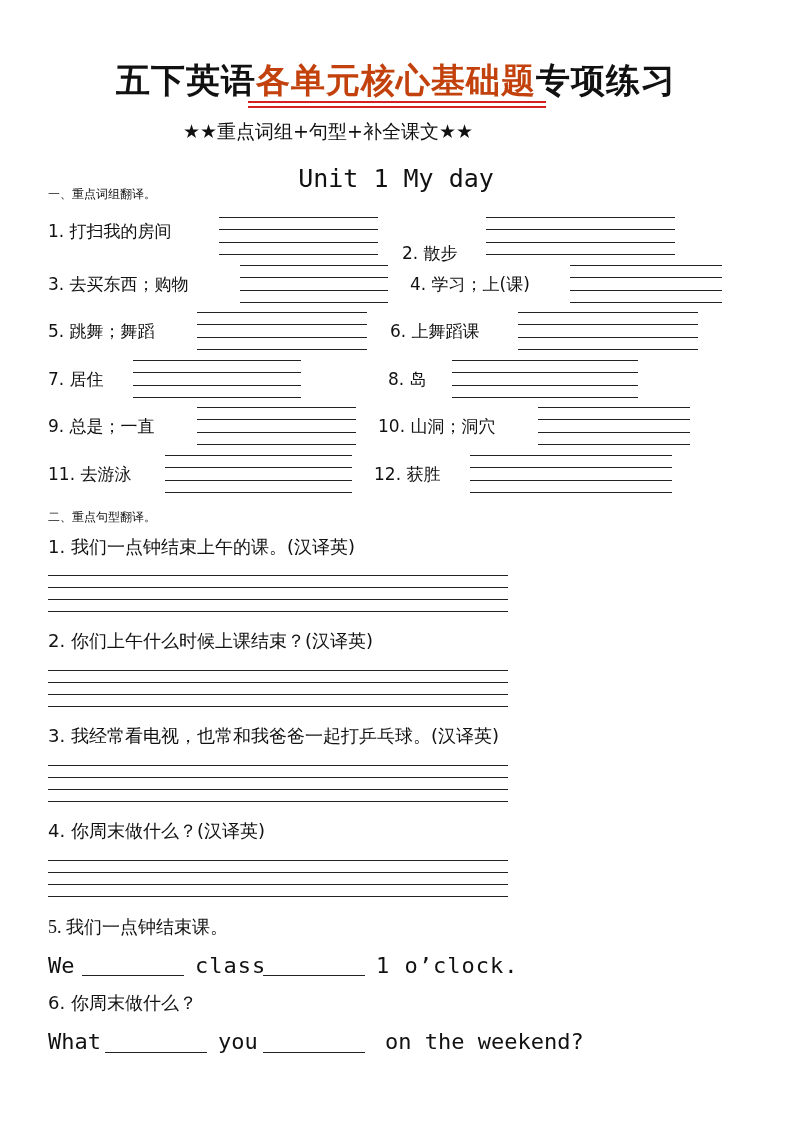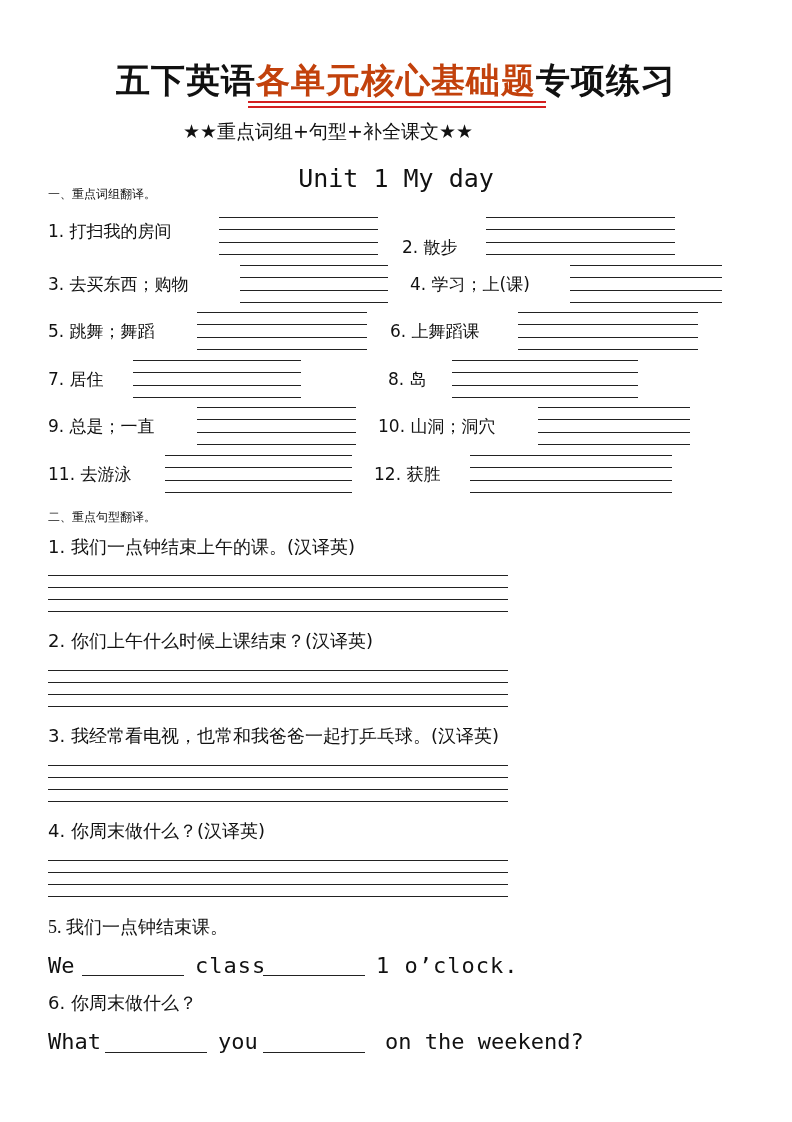--- a/index.html
+++ b/index.html
@@ -33,21 +33,21 @@
 
 <div class="abs section" style="top:181px;">一、重点词组翻译。</div>
 
 <div class="abs lbl" style="left:48px;top:220px;">1. 打扫我的房间</div>
 <div class="grid" style="left:219px;top:217px;width:159px;height:38px;">
     <div style="top:0"></div>
     <div style="top:12px"></div>
     <div style="top:25px"></div>
     <div style="top:37px"></div>
   </div>
-<div class="abs lbl" style="left:402px;top:236px;">2. 散步</div>
+<div class="abs lbl" style="left:402px;top:242px;">2. 散步</div>
 <div class="grid" style="left:486px;top:217px;width:189px;height:38px;">
     <div style="top:0"></div>
     <div style="top:12px"></div>
     <div style="top:25px"></div>
     <div style="top:37px"></div>
   </div>
 
 <div class="abs lbl" style="left:48px;top:273px;">3. 去买东西；购物</div>
 <div class="grid" style="left:240px;top:265px;width:148px;height:38px;">
     <div style="top:0"></div>

